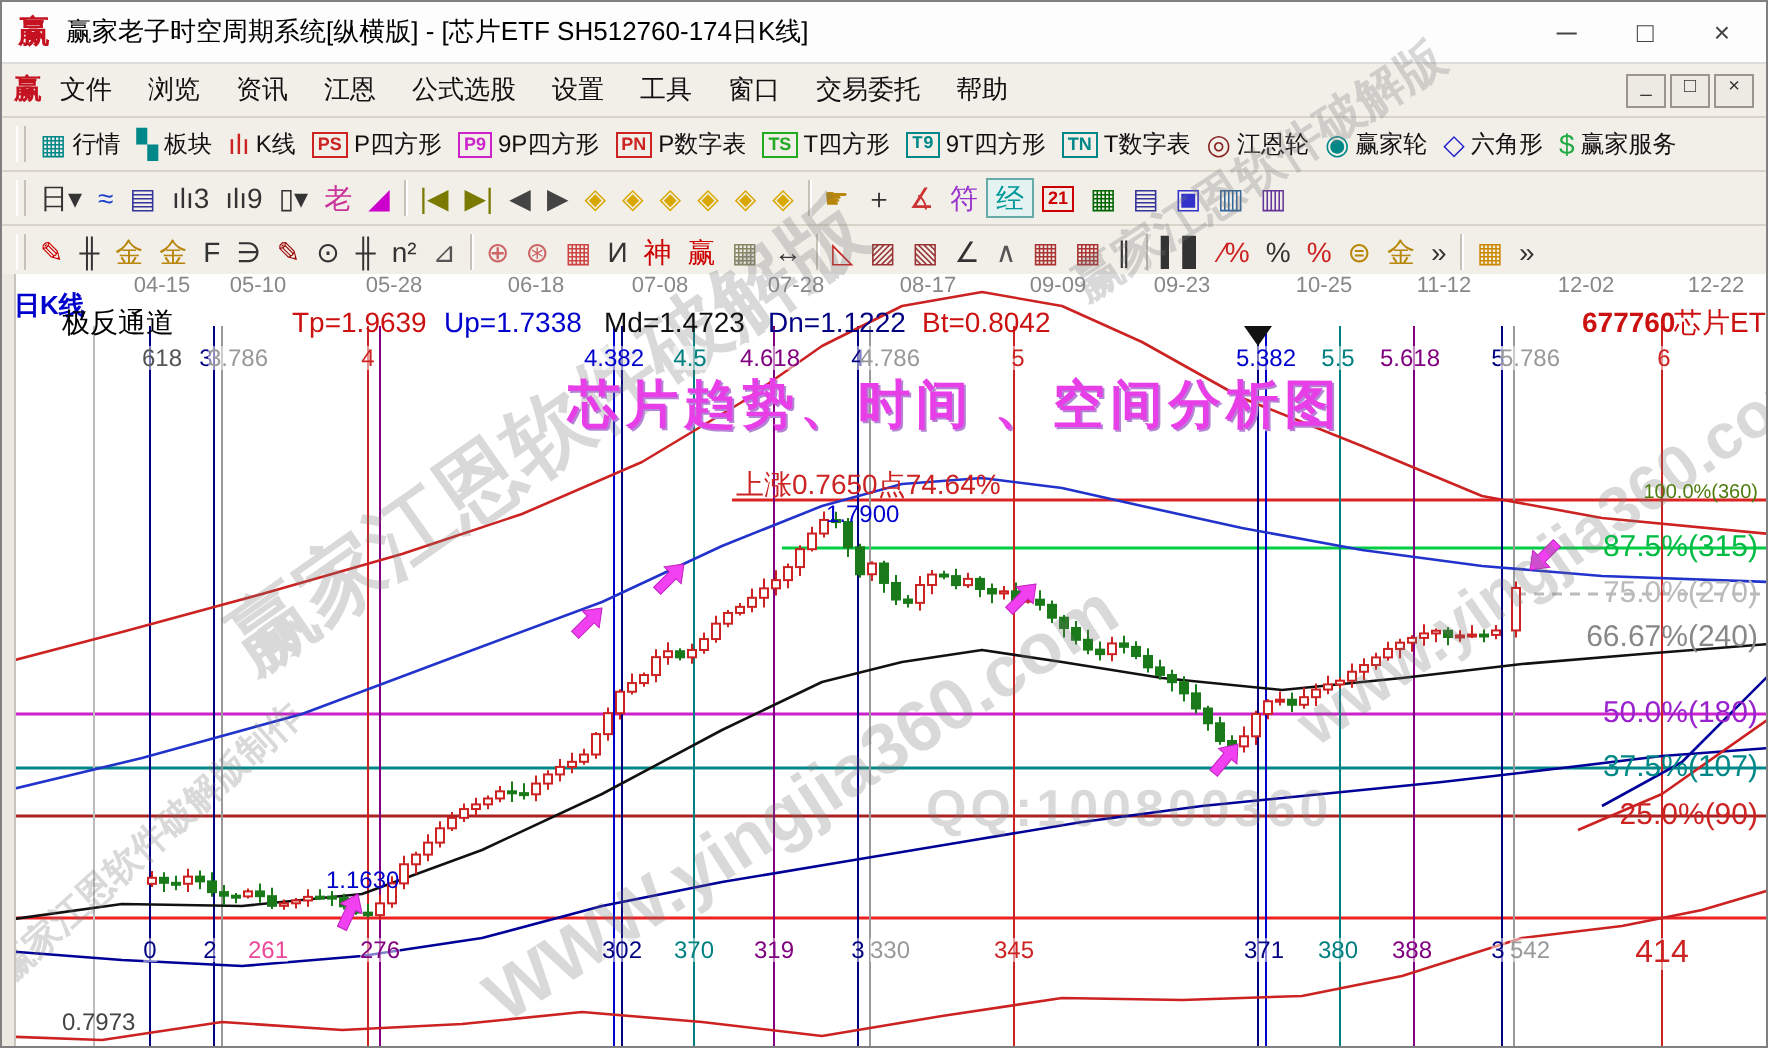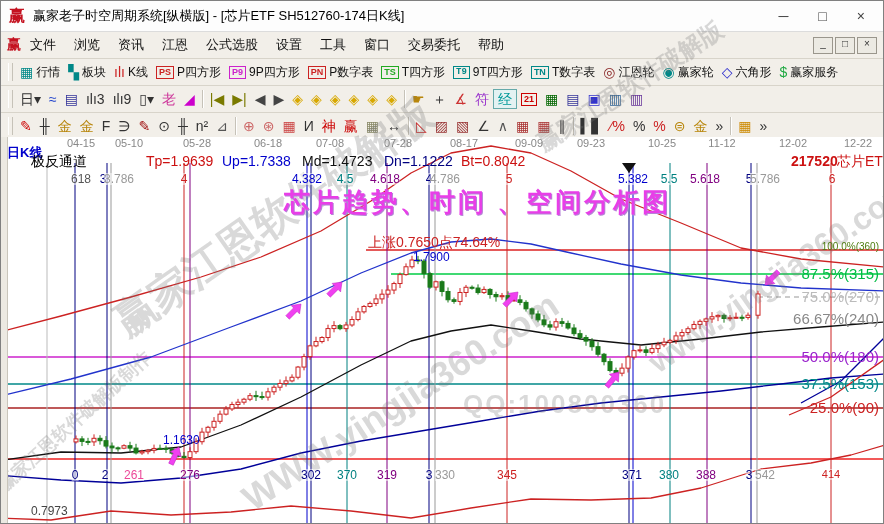--- a/index.html
+++ b/index.html
@@ -610,21 +610,21 @@
         <path d="M0,0 L-6,8 L-2.5,8 L-2.5,19 L2.5,19 L2.5,8 L6,8 Z" transform="translate(178,310) rotate(25)" fill="#f040f0" stroke="#c020c0" stroke-width="0.5"></path>
         <path d="M0,0 L-6,8 L-2.5,8 L-2.5,19 L2.5,19 L2.5,8 L6,8 Z" transform="translate(300,167) rotate(45)" fill="#f040f0" stroke="#c020c0" stroke-width="0.5"></path>
         <path d="M0,0 L-6,8 L-2.5,8 L-2.5,19 L2.5,19 L2.5,8 L6,8 Z" transform="translate(341,145) rotate(45)" fill="#f040f0" stroke="#c020c0" stroke-width="0.5"></path>
         <path d="M0,0 L-6,8 L-2.5,8 L-2.5,19 L2.5,19 L2.5,8 L6,8 Z" transform="translate(517,155) rotate(45)" fill="#f040f0" stroke="#c020c0" stroke-width="0.5"></path>
         <path d="M0,0 L-6,8 L-2.5,8 L-2.5,19 L2.5,19 L2.5,8 L6,8 Z" transform="translate(618,235) rotate(40)" fill="#f040f0" stroke="#c020c0" stroke-width="0.5"></path>
         <path d="M0,0 L-6,8 L-2.5,8 L-2.5,19 L2.5,19 L2.5,8 L6,8 Z" transform="translate(764,148) rotate(225)" fill="#f040f0" stroke="#c020c0" stroke-width="0.5"></path>
       </svg>
 
     <div class="t" id="period-label">日K线</div>
     <div class="t" id="indicator-name">极反通道</div>
-    <div class="t" id="symbol-code">217520</div>
+    <div class="t" id="symbol-code">677760</div>
     <div class="t" id="symbol-name">芯片ETF</div>
     <div class="t" id="overlay-title">芯片趋势、时间 、空间分析图</div>
     <div class="t" id="rise-annotation">上涨0.7650点74.64%</div>
     <div class="t" id="peak-label">1.7900</div>
     <div class="t" id="low-label">1.1630</div>
     <div class="t" id="axis-min">0.7973</div>
     <div class="wm" id="qq-wm">QQ:100800360</div>
   <div class="t" style="left: 80px; top: 1px; font-size: 11px; color: rgb(136, 136, 136); transform: translateX(-50%);">04-15</div>
       <div class="t" style="left: 128px; top: 1px; font-size: 11px; color: rgb(136, 136, 136); transform: translateX(-50%);">05-10</div>
       <div class="t" style="left: 196px; top: 1px; font-size: 11px; color: rgb(136, 136, 136); transform: translateX(-50%);">05-28</div>
@@ -667,27 +667,27 @@
       <div class="t" style="left: 346px; top: 332px; font-size: 12px; color: rgb(0, 128, 128); transform: translateX(-50%); background: rgba(255, 255, 255, 0.5);">370</div>
       <div class="t" style="left: 386px; top: 332px; font-size: 12px; color: rgb(128, 0, 128); transform: translateX(-50%); background: rgba(255, 255, 255, 0.5);">319</div>
       <div class="t" style="left: 428px; top: 332px; font-size: 12px; color: rgb(0, 0, 128); transform: translateX(-50%); background: rgba(255, 255, 255, 0.5);">3</div>
       <div class="t" style="left: 444px; top: 332px; font-size: 12px; color: rgb(153, 153, 153); transform: translateX(-50%); background: rgba(255, 255, 255, 0.5);">330</div>
       <div class="t" style="left: 506px; top: 332px; font-size: 12px; color: rgb(204, 34, 34); transform: translateX(-50%); background: rgba(255, 255, 255, 0.5);">345</div>
       <div class="t" style="left: 631px; top: 332px; font-size: 12px; color: rgb(0, 0, 128); transform: translateX(-50%); background: rgba(255, 255, 255, 0.5);">371</div>
       <div class="t" style="left: 668px; top: 332px; font-size: 12px; color: rgb(0, 128, 128); transform: translateX(-50%); background: rgba(255, 255, 255, 0.5);">380</div>
       <div class="t" style="left: 705px; top: 332px; font-size: 12px; color: rgb(128, 0, 128); transform: translateX(-50%); background: rgba(255, 255, 255, 0.5);">388</div>
       <div class="t" style="left: 748px; top: 332px; font-size: 12px; color: rgb(0, 0, 128); transform: translateX(-50%); background: rgba(255, 255, 255, 0.5);">3</div>
       <div class="t" style="left: 764px; top: 332px; font-size: 12px; color: rgb(153, 153, 153); transform: translateX(-50%); background: rgba(255, 255, 255, 0.5);">542</div>
-      <div class="t" style="left: 830px; top: 332px; font-size: 11px; color: rgb(204, 34, 34); transform: translateX(-50%); background: rgba(255, 255, 255, 0.5);">414</div>
+      <div class="t" style="left: 830px; top: 332px; font-size: 16px; color: rgb(204, 34, 34); transform: translateX(-50%); background: rgba(255, 255, 255, 0.5);">414</div>
       <div class="t" style="left: 878px; top: 105px; font-size: 10px; color: #4d7c0f; transform: translateX(-100%);">100.0%(360)</div>
       <div class="t" style="left: 878px; top: 129px; font-size: 15px; color: rgb(0, 187, 68); transform: translateX(-100%);">87.5%(315)</div>
       <div class="t" style="left: 878px; top: 152px; font-size: 15px; color: rgb(187, 187, 187); transform: translateX(-100%);">75.0%(270)</div>
       <div class="t" style="left: 878px; top: 174px; font-size: 15px; color: rgb(136, 136, 136); transform: translateX(-100%);">66.67%(240)</div>
       <div class="t" style="left: 878px; top: 212px; font-size: 15px; color: rgb(153, 34, 204); transform: translateX(-100%);">50.0%(180)</div>
-      <div class="t" style="left: 878px; top: 239px; font-size: 15px; color: rgb(0, 136, 136); transform: translateX(-100%);">37.5%(153)</div>
+      <div class="t" style="left: 878px; top: 239px; font-size: 15px; color: rgb(0, 136, 136); transform: translateX(-100%);">37.5%(107)</div>
       <div class="t" style="left: 878px; top: 263px; font-size: 15px; color: rgb(204, 34, 34); transform: translateX(-100%);">25.0%(90)</div>
       <div class="wm" style="left: 130px; top: 164px; font-size: 42px; transform: rotate(-35deg); transform-origin: left bottom;">赢家江恩软件破解版</div>
       <div class="wm" style="left: 660px; top: 209px; font-size: 32px; transform: rotate(-35deg); transform-origin: left bottom;">www.yingjia360.com</div>
       <div class="wm" style="left: 255px; top: 344px; font-size: 36px; transform: rotate(-33deg); transform-origin: left bottom;">WWW.yingjia360.com</div>
       <div class="wm" style="left: 6px; top: 339px; font-size: 18px; transform: rotate(-42deg); transform-origin: left bottom;">赢家江恩软件破解版制作</div>
       <div class="wm" style="left: 545px; top: -6px; font-size: 24px; transform: rotate(-33deg); transform-origin: left bottom;">赢家江恩软件破解版</div>
     </div>
 
 </div>
 

